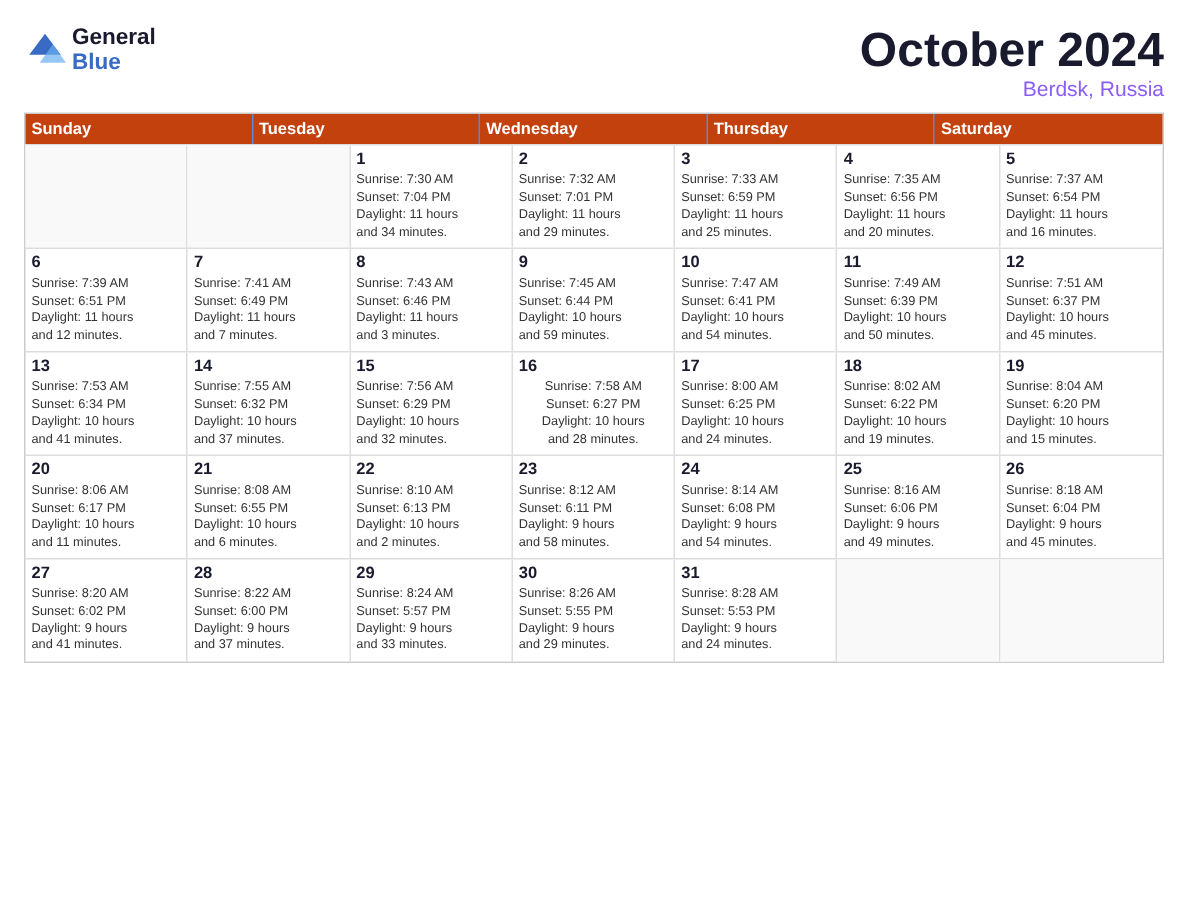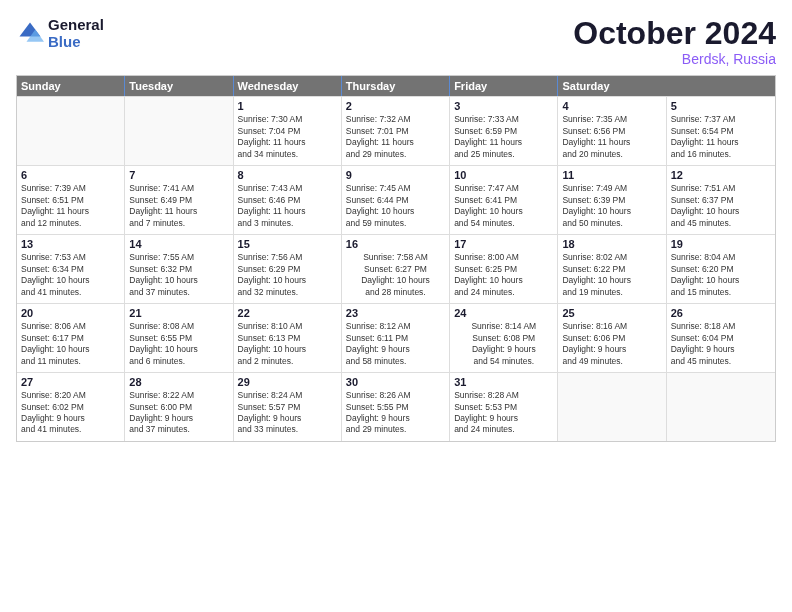--- a/index.html
+++ b/index.html
@@ -46,22 +46,22 @@
       color: #8b5cf6;
     }
     .calendar {
       flex: 1;
       display: flex;
       flex-direction: column;
       border: 1px solid #ccc;
     }
     .cal-header {
       display: grid;
-      grid-template-columns: repeat(7, 1fr);
-      background: #737373;
+      grid-template-columns: repeat(5, 1fr);
+      background: #c2410c;
     }
     .cal-header-cell {
       color: #fff;
       font-size: 11px;
       font-weight: bold;
       padding: 4px 4px;
       text-align: left;
       border-right: 1px solid #5a8ad4;
     }
     .cal-header-cell:last-child { border-right: none; }
@@ -118,21 +118,20 @@
       <div class="subtitle">Berdsk, Russia</div>
     </div>
   </div>
 
   <div class="calendar">
     <div class="cal-header">
       <div class="cal-header-cell">Sunday</div>
       <div class="cal-header-cell">Tuesday</div>
       <div class="cal-header-cell">Wednesday</div>
       <div class="cal-header-cell">Thursday</div>
-      <div class="cal-header-cell">Friday</div>
       <div class="cal-header-cell">Saturday</div>
     </div>
     <div class="cal-body" id="cal-body">
     <div class="cal-row">
           <div class="cal-cell empty"></div>
           <div class="cal-cell empty"></div>
           <div class="cal-cell">
             <div class="day-num">1</div>
             <div class="cell-text" style="white-space: pre-line;">Sunrise: 7:30 AM
 Sunset: 7:04 PM
@@ -294,21 +293,21 @@
           </div>
           <div class="cal-cell">
             <div class="day-num">23</div>
             <div class="cell-text" style="white-space: pre-line;">Sunrise: 8:12 AM
 Sunset: 6:11 PM
 Daylight: 9 hours
 and 58 minutes.</div>
           </div>
           <div class="cal-cell">
             <div class="day-num">24</div>
-            <div class="cell-text" style="white-space: pre-line; text-align: center;">Sunrise: 8:14 AM
+            <div class="cell-text" style="white-space: pre-line;">Sunrise: 8:14 AM
 Sunset: 6:08 PM
 Daylight: 9 hours
 and 54 minutes.</div>
           </div>
           <div class="cal-cell">
             <div class="day-num">25</div>
             <div class="cell-text" style="white-space: pre-line;">Sunrise: 8:16 AM
 Sunset: 6:06 PM
 Daylight: 9 hours
 and 49 minutes.</div>

